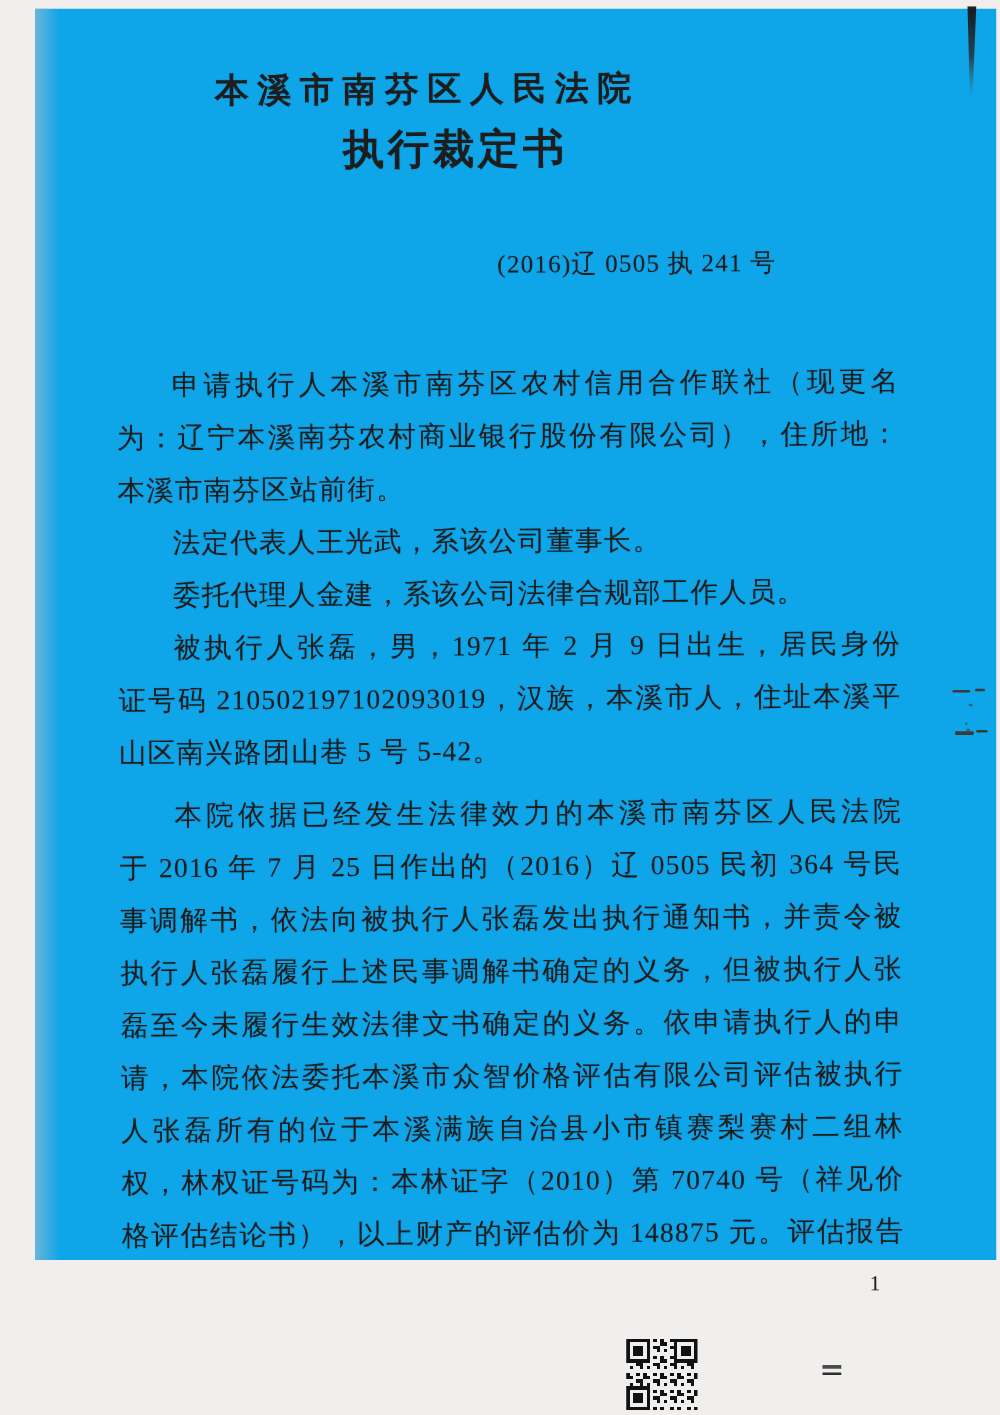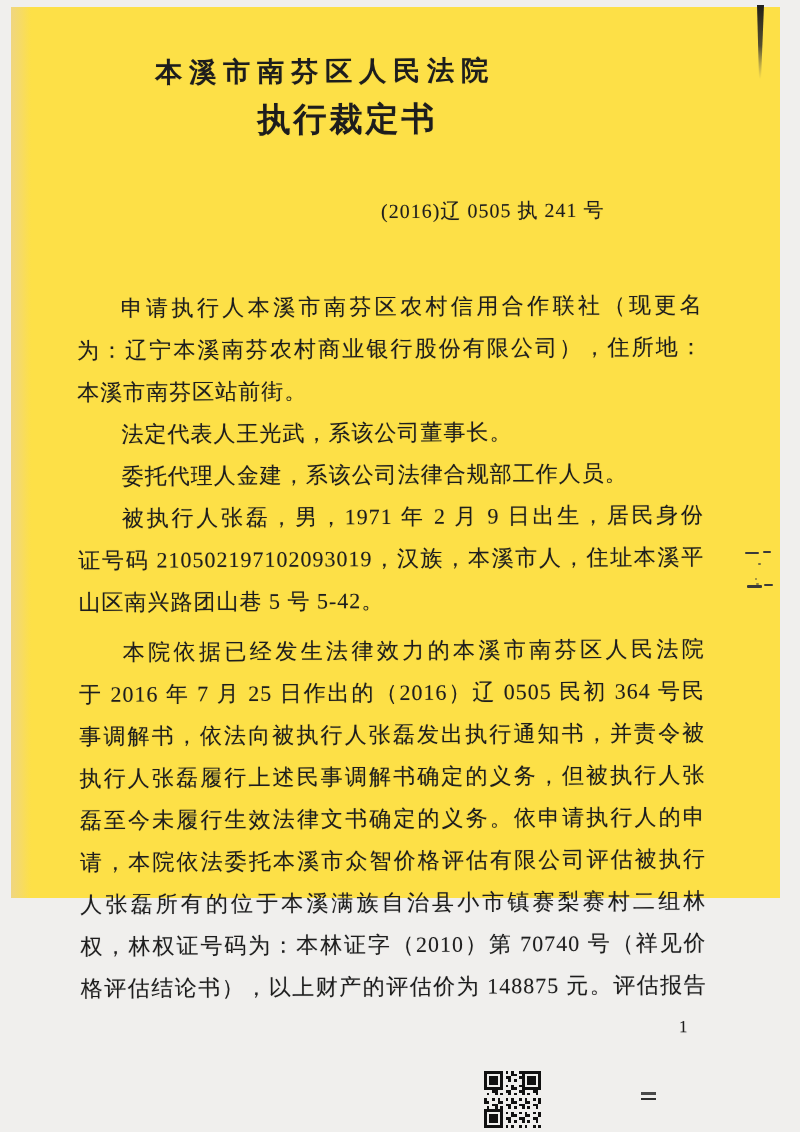--- a/index.html
+++ b/index.html
@@ -2,22 +2,22 @@
 <html><head>
 <meta charset="utf-8">
 <style>
   html,body{margin:0;padding:0;}
   body{
     width:800px;height:1132px;position:relative;overflow:hidden;
     background:#f0efed;
     font-family:"Liberation Serif","DejaVu Serif",serif;
   }
   .page{
-    position:absolute;left:11px;top:7px;width:769px;height:891px;
-    background:#fde047;
+    position:absolute;left:28px;top:7px;width:769px;height:1001px;
+    background:#0ea5e9;
   }
   .edge-tint{
     position:absolute;left:0;top:0;width:20px;height:100%;
     background:linear-gradient(90deg, rgba(222,201,201,.45), rgba(222,201,201,0));
     pointer-events:none;
   }
   .content{
     position:absolute;left:0;top:0;width:100%;height:100%;
     transform:rotate(-0.35deg);transform-origin:50% 40%;
     color:#1d1d1d;

